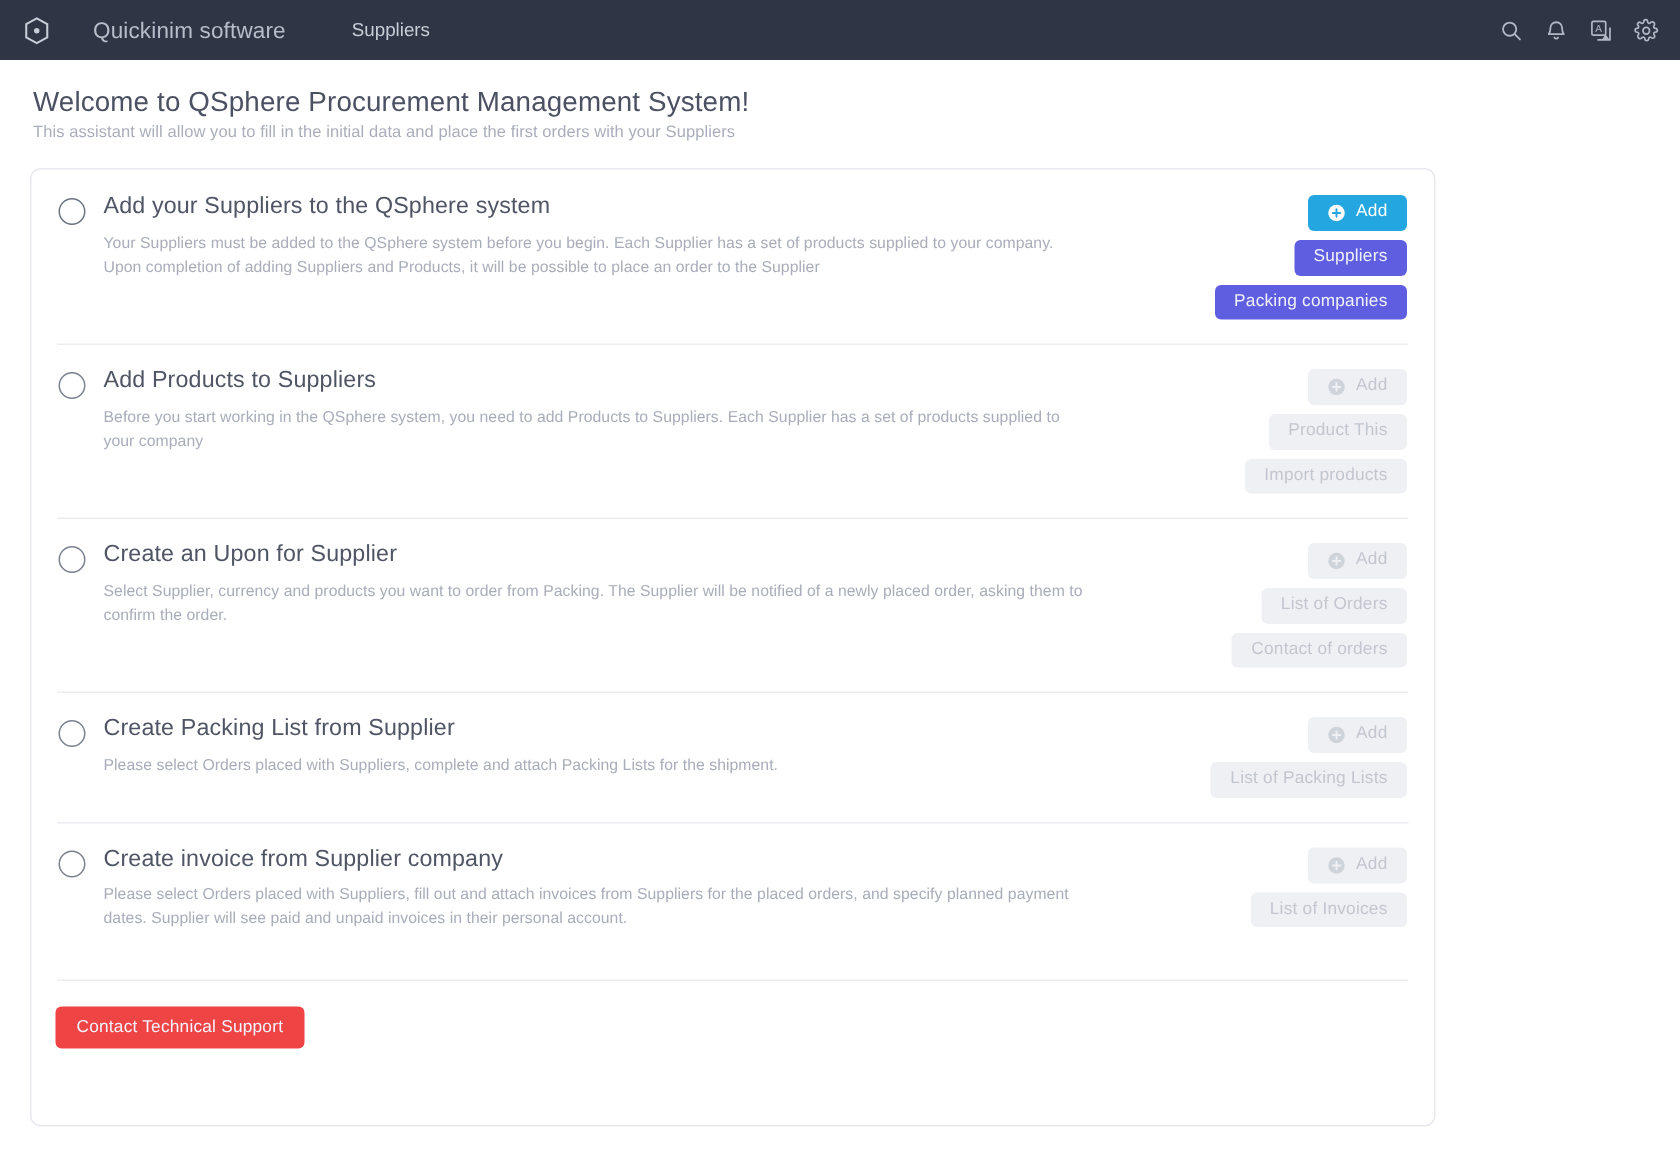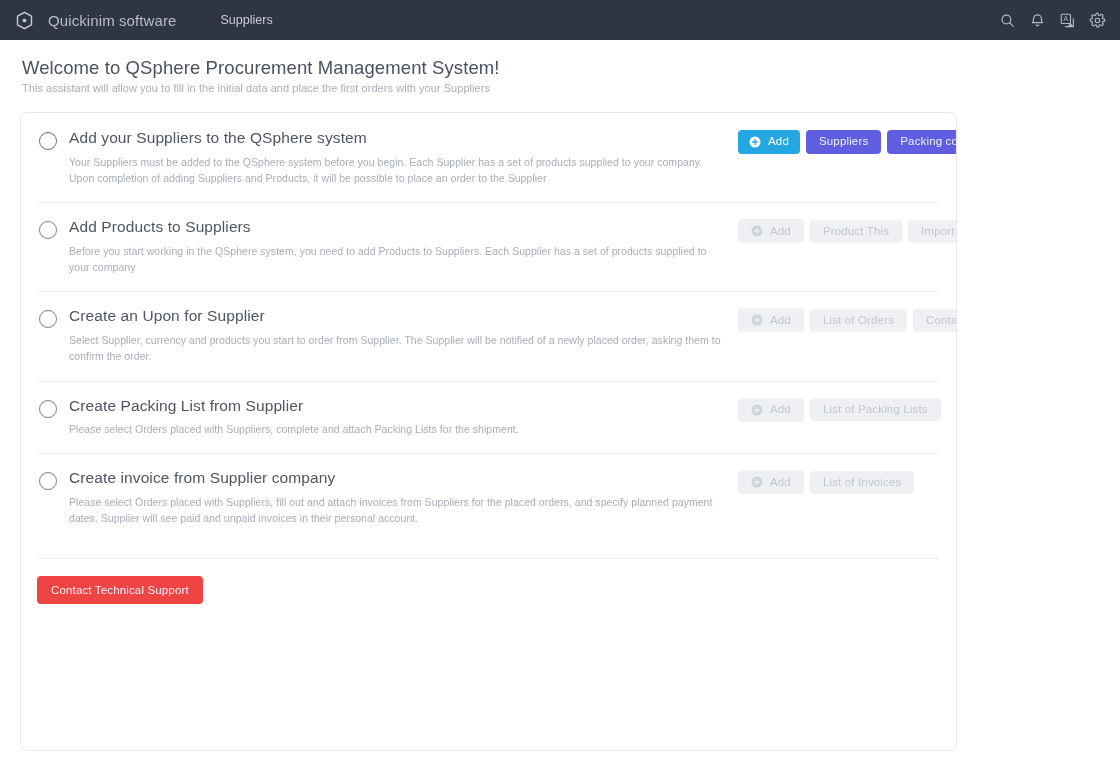--- a/index.html
+++ b/index.html
@@ -17,21 +17,21 @@
     height: 40px;
     background: #2f3545;
     display: flex;
     align-items: center;
     padding: 0 14px 0 14px;
     position: relative;
   }
   .brand {
     display: flex;
     align-items: center;
-    gap: 13px;
+    gap: 27px;
     cursor: pointer;
   }
   .brand-logo {
     width: 21px;
     height: 21px;
     display: block;
   }
   .brand-name {
     color: #b8bdc9;
     font-size: 15px;
@@ -141,22 +141,22 @@
     color: #a8adb9;
     line-height: 1.55;
     margin-top: 6px;
     max-width: 810px;
     letter-spacing: .04px;
   }
 
   .step-actions {
     flex: 0 0 auto;
     display: flex;
-    flex-direction: row;
-    align-items: center;
+    flex-direction: column;
+    align-items: flex-end;
     gap: 6px;
     padding-top: 1px;
     width: 200px;
   }
 
   .btn {
     border: none;
     border-radius: 4px;
     font-family: "Liberation Sans", sans-serif;
     font-size: 11.5px;
@@ -326,21 +326,21 @@
           </button>
           <button class="btn btn-disabled" disabled="disabled">
             <span>Import products</span>
           </button>
         </div>
       </div>
       <div class="step">
         <div class="step-circle muted"></div>
         <div class="step-body">
           <div class="step-title">Create an Upon for Supplier</div>
-          <div class="step-desc">Select Supplier, currency and products you start to order from Supplier. The Supplier will be notified of a newly placed order, asking them to confirm the order.</div>
+          <div class="step-desc">Select Supplier, currency and products you want to order from Packing. The Supplier will be notified of a newly placed order, asking them to confirm the order.</div>
         </div>
         <div class="step-actions">
           <button class="btn btn-disabled" disabled="disabled">
             <span class="plus-icon" style="color: rgb(207, 211, 218);">
               <svg viewBox="0 0 24 24">
                 <circle cx="12" cy="12" r="11" fill="currentColor"></circle>
                 <rect x="10.7" y="5.8" width="2.6" height="12.4" rx="1.1" fill="#eff0f3"></rect>
                 <rect x="5.8" y="10.7" width="12.4" height="2.6" rx="1.1" fill="#eff0f3"></rect>
               </svg>
             </span>

